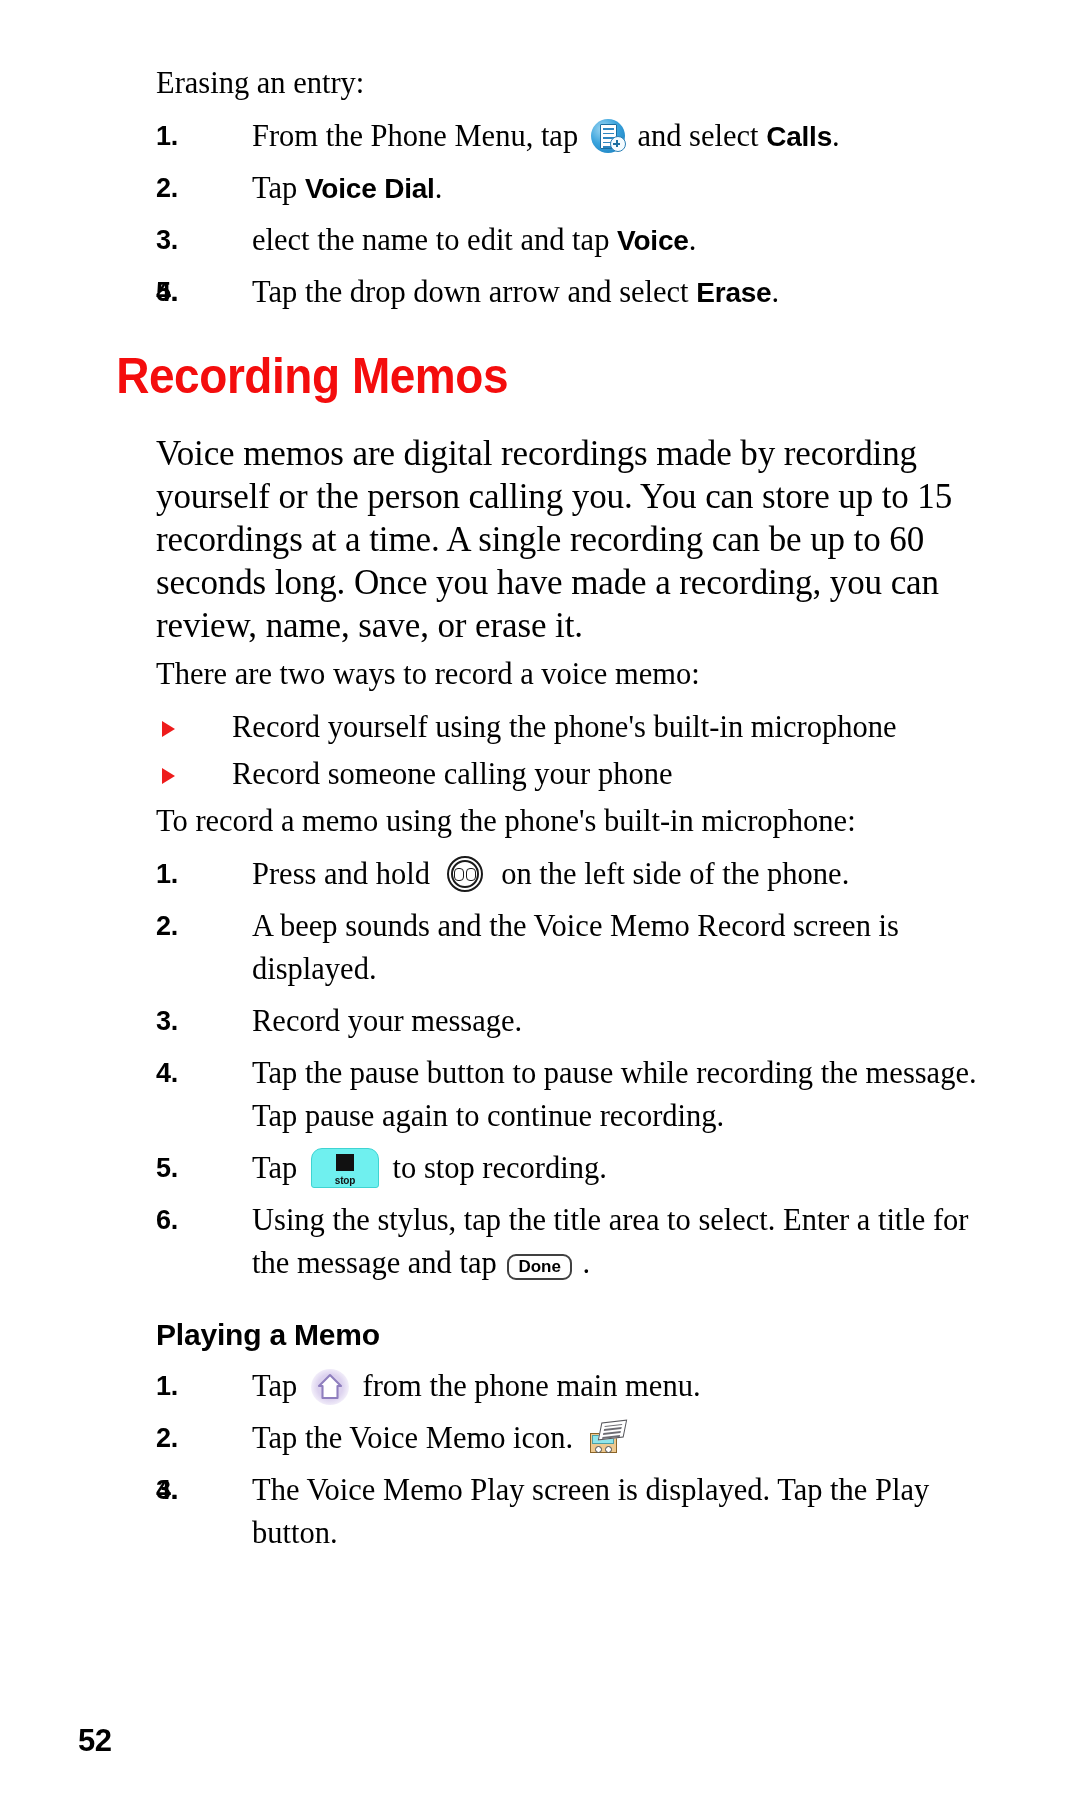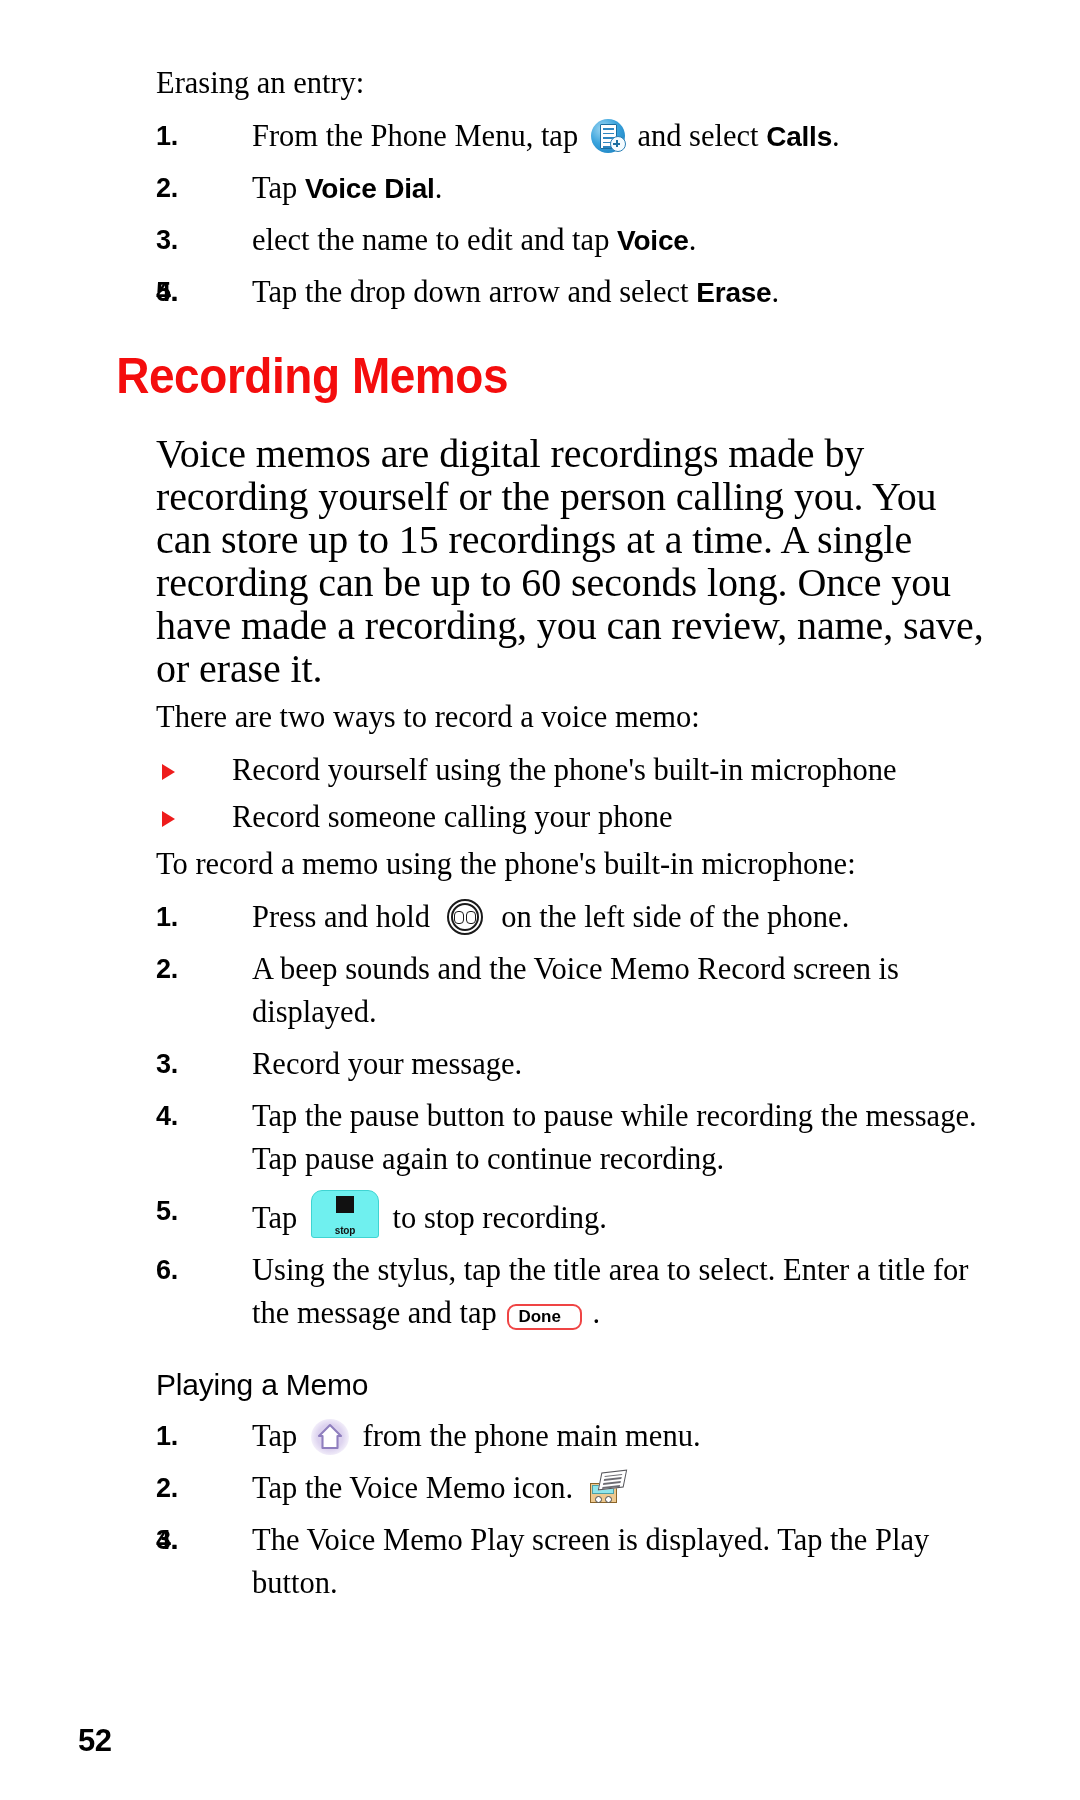--- a/index.html
+++ b/index.html
@@ -20,21 +20,21 @@
     position: absolute;
     left: 0; top: 0;
     width: 1080px;
     height: 1800px;
     box-sizing: border-box;
     padding: 62px 96px 0 96px;
   }
 
   
   .para {
-    font-size: 40px;
+    font-size: 35px;
     line-height: 43px;
     margin: 0 0 6px 0;
     letter-spacing: -0.1px;
   }
   .para.indent { margin-left: 60px; }
 
   .lead {
     font-size: 30.5px;
     line-height: 43px;
     margin: 0 0 10px 0;
@@ -102,21 +102,21 @@
     font-size: 50px;
     line-height: 56px;
     margin: 34px 0 28px 0;
     padding-left: 22px;
     letter-spacing: -0.5px;
     transform: scaleX(0.92);
     transform-origin: left center;
   }
   h2.sub {
     font-family: "Liberation Sans", sans-serif;
-    font-weight: normal;
+    font-weight: bold;
     font-size: 30px;
     line-height: 40px;
     margin: 30px 0 10px 0;
     margin-left: 60px;
     letter-spacing: -0.2px;
   }
 
   
   .icon-inline {
     display: inline-block;
@@ -197,21 +197,21 @@
     border-radius: 4px;
     box-sizing: border-box;
     background: #ffffff;
   }
   .icon-sidekey .pill.l { left: 11px; }
   .icon-sidekey .pill.r { left: 23px; }
 
   
   .btn-stop {
     display: inline-block;
-    width: 68px; height: 48px;
+    width: 68px; height: 40px;
     background: #6ff0ef;
     border: 1.5px solid #3fd4d2;
     border-radius: 11px 11px 3px 3px;
     position: relative;
     vertical-align: -10px;
     margin: 0 6px;
     box-sizing: border-box;
   }
   .btn-stop .sq {
     position: absolute;
@@ -229,22 +229,22 @@
     font-size: 10px;
     line-height: 11px;
     color: #111111;
     letter-spacing: -0.2px;
   }
 
   
   .btn-done {
     display: inline-block;
     min-width: 56px;
-    padding: 1px 19px 2px 9px;
-    border: 2px solid #ef4444;
+    padding: 1px 9px 2px 9px;
+    border: 2px solid #404040;
     border-radius: 9px;
     font-family: "Liberation Sans", sans-serif;
     font-weight: bold;
     font-size: 17px;
     line-height: 19px;
     text-align: center;
     vertical-align: 1px;
     margin: 0 3px;
     box-sizing: border-box;
   }

